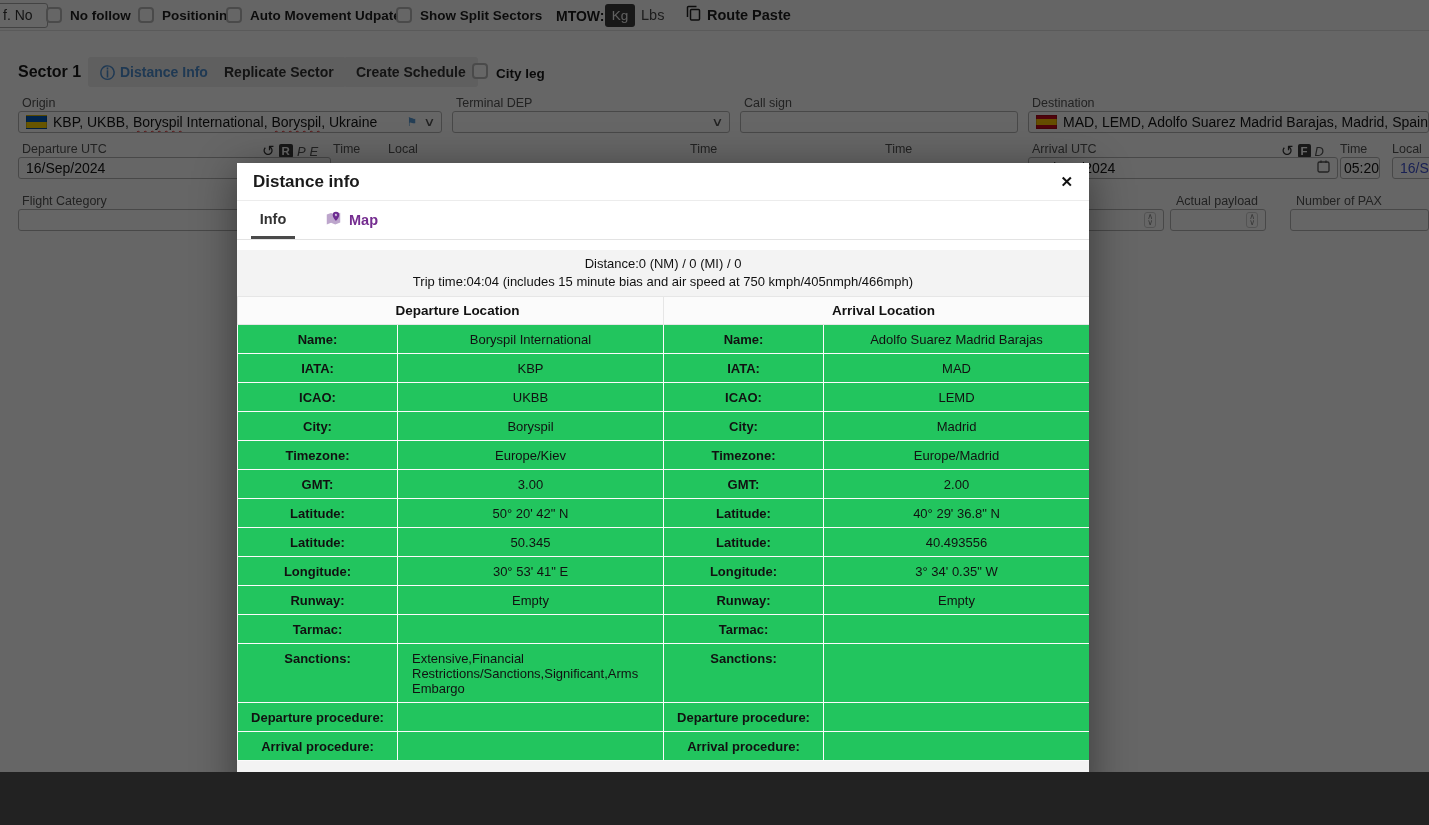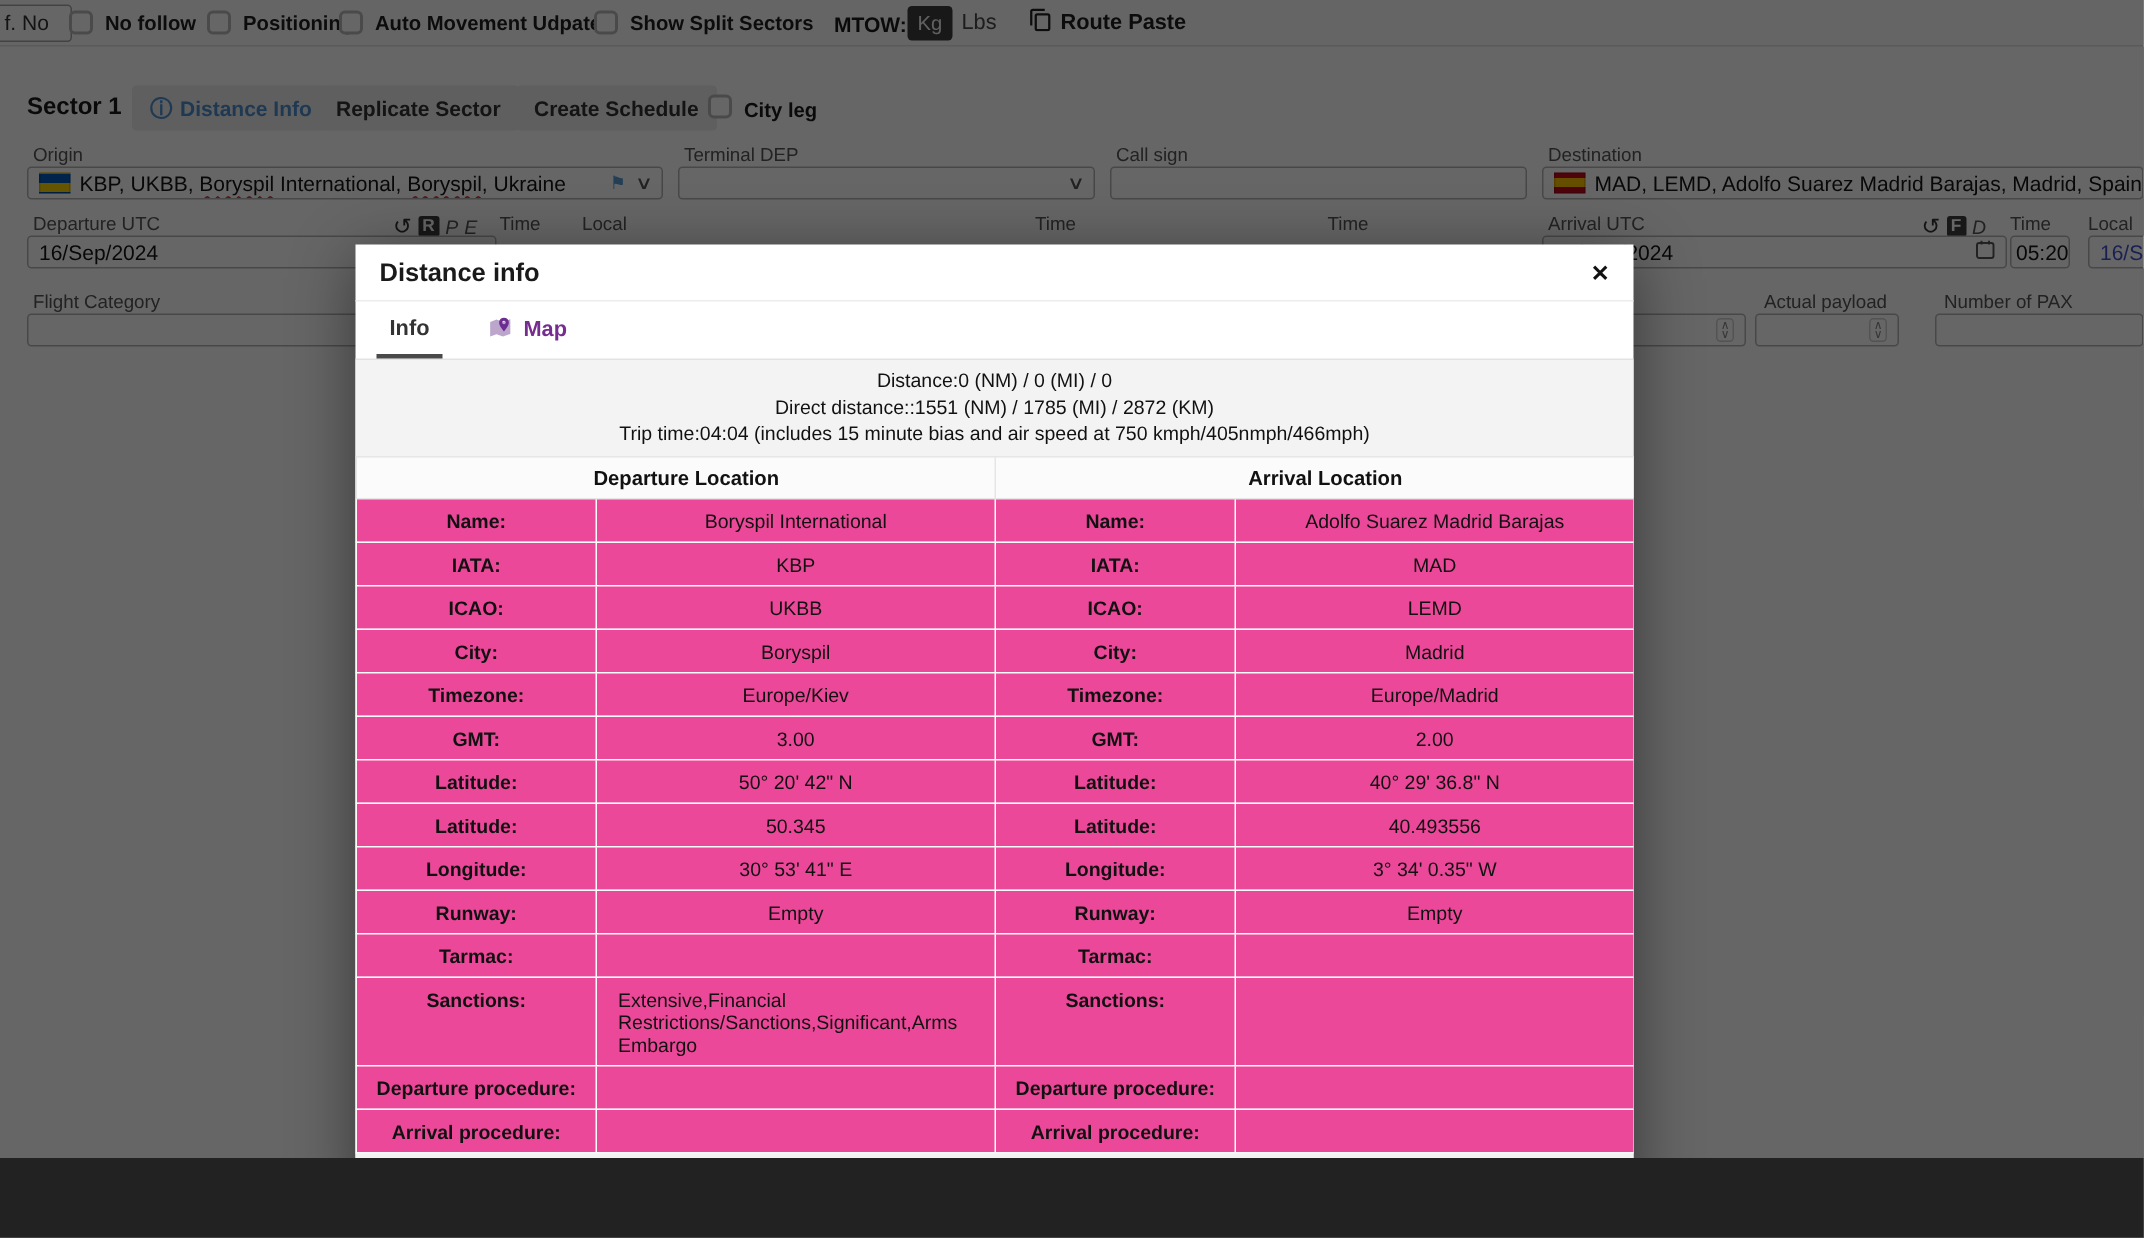--- a/index.html
+++ b/index.html
@@ -56,27 +56,27 @@
   .modal { position:absolute; left:237px; top:163px; width:852px; height:637px; background:#fff; z-index:20;
            box-shadow:0 8px 40px rgba(0,0,0,.45); display:flex; flex-direction:column; padding-bottom:20px; }
   .m-header { height:38px; flex:0 0 auto; display:flex; align-items:center; justify-content:space-between;
               padding:0 16px; border-bottom:1px solid #ececec; }
   .m-title { font-size:17px; font-weight:bold; }
   .m-close { font-size:15px; font-weight:bold; color:#111; cursor:pointer; }
   .m-tabs { height:39px; flex:0 0 auto; display:flex; align-items:stretch; padding-left:14px; border-bottom:1px solid #e3e3e3; }
   .tab { display:flex; align-items:center; gap:7px; font-size:14.5px; font-weight:bold; padding:0 6px; }
   .tab-info { color:#333; border-bottom:3px solid #4a4a4a; min-width:44px; justify-content:center; }
   .tab-map { margin-left:24px; color:#752d90; }
-  .m-body { flex:1 1 auto; background:#f3f3f3; overflow:hidden; }
+  .m-body { flex:1 1 auto; background:#f3f3f3; overflow:hidden;margin-top:10px; }
   .info-lines { padding-top:5px; text-align:center; }
   .info-line { font-size:13px; line-height:17.5px; color:#111; }
   .dist-table { width:100%; border-collapse:collapse; margin-top:6px; table-layout:fixed; }
   .dist-table th { background:#fbfbfb; border:1px solid #e6e6e6; text-align:center; padding:6px 0 6px 14px;
                    font-size:13.5px; font-weight:bold; color:#111; }
-  .dist-table td { background:#ec4899; border:1px solid #fbfbfb; font-size:13px; padding:7px 4px 6px; color:#111;
+  .dist-table td { background:#22c55e; border:1px solid #fbfbfb; font-size:13px; padding:7px 4px 6px; color:#111;
                    vertical-align:top; word-wrap:break-word; }
   .dist-table td.lbl { font-weight:bold; text-align:center; }
   .dist-table td.val { text-align:center; }
   .dist-table td.val.left { text-align:left; padding-left:14px; padding-right:6px; }
 </style>
 </head>
 <body>
 
 <div class="stage">
 
@@ -218,21 +218,20 @@
               <path fill="#bda6cc" d="M2.5 6.5l6-2.2 6 2.2 7-2.5v13.8l-7 2.5-6-2.2-6 2.2z"></path>
               <path fill="#6d2c91" d="M15.5 2.5A4.6 4.6 0 0 0 10.9 7.1c0 3.5 4.6 8.4 4.6 8.4s4.6-4.9 4.6-8.4a4.6 4.6 0 0 0-4.6-4.6zm0 6.3a1.7 1.7 0 1 1 0-3.4 1.7 1.7 0 0 1 0 3.4z"></path>
             </svg>
         </span>
         <span>Map</span>
       </div>
     </div>
     <div class="m-body">
       <div class="info-lines">
           <div class="info-line">Distance:0 (NM) / 0 (MI) / 0</div>
-          <div class="info-line">Direct distance::1551 (NM) / 1785 (MI) / 2872 (KM)</div>
           <div class="info-line">Trip time:04:04 (includes 15 minute bias and air speed at 750 kmph/405nmph/466mph)</div>
         </div>
       <table class="dist-table">
         <colgroup>
             <col style="width:160px">
             <col style="width:266px">
             <col style="width:160px">
             <col style="width:266px">
           </colgroup>
         <thead>

